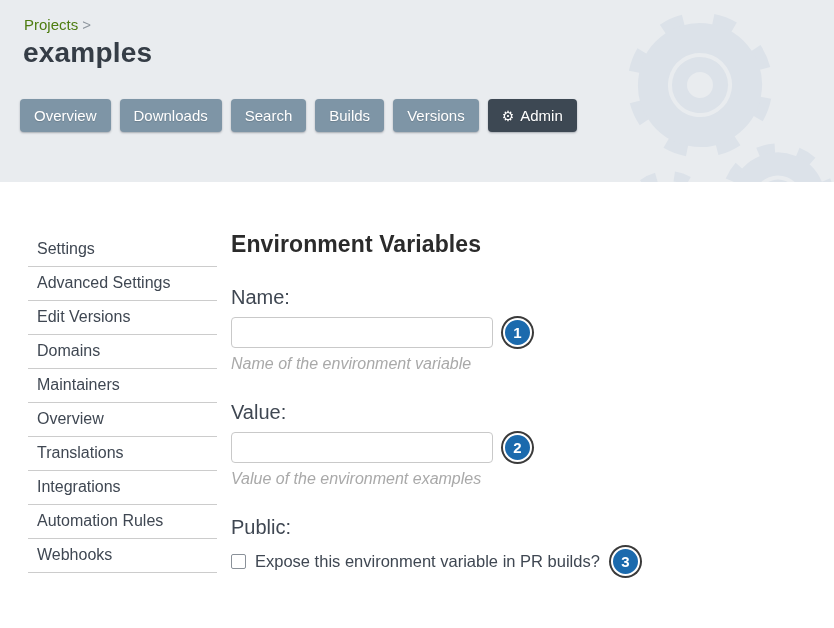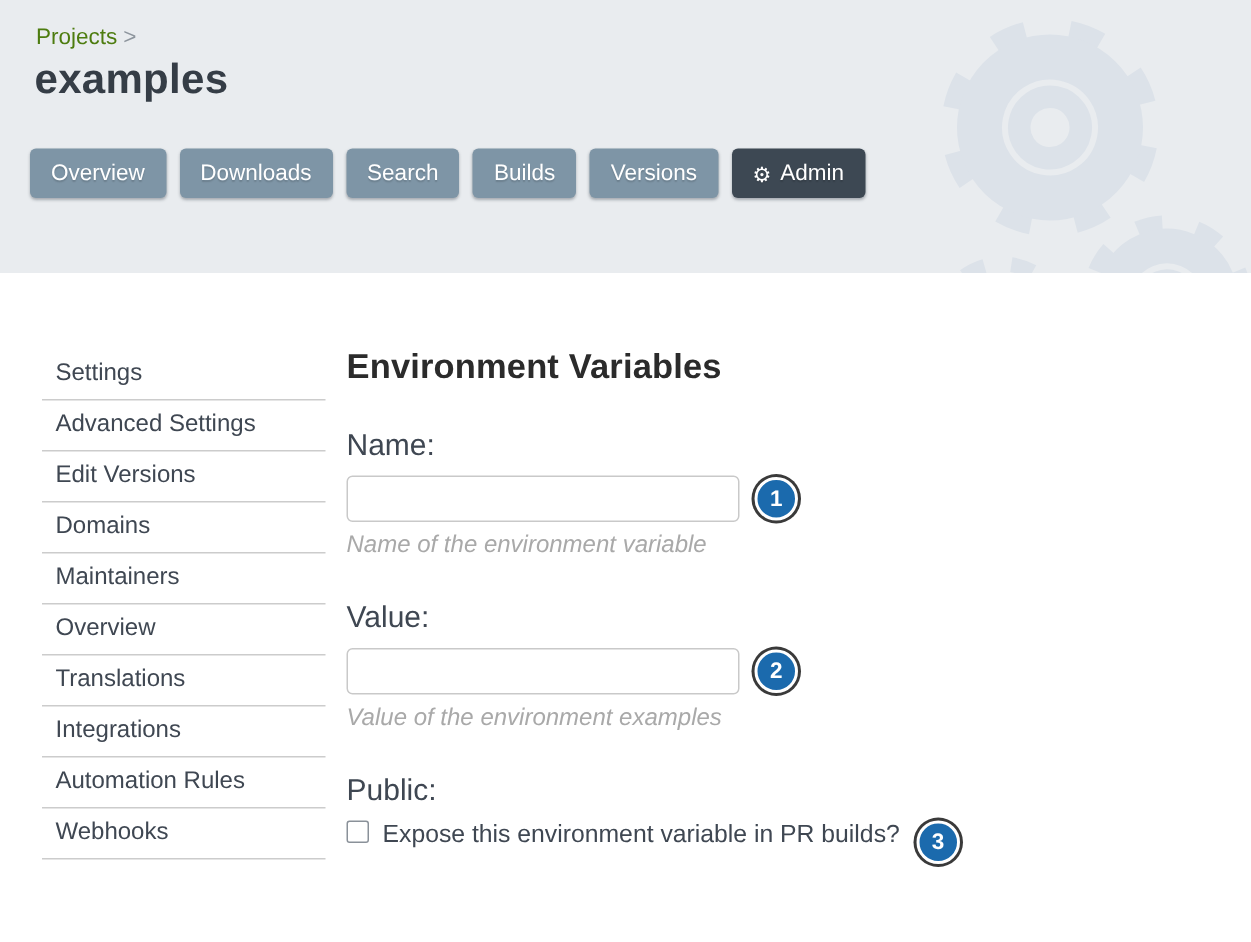--- a/index.html
+++ b/index.html
@@ -82,21 +82,21 @@
   .field-group { margin-bottom: 19px; }
   .callout {
     width: 29px; height: 29px; flex: 0 0 29px;
     background: #1b6aad; border-radius: 50%;
     border: 2px solid #ffffff;
     box-shadow: 0 0 0 2px #3a3a3a;
     color: #ffffff; font-size: 15px; font-weight: bold;
     display: flex; align-items: center; justify-content: center;
     line-height: 1;
   }
-  .checkbox-row { display: flex; gap: 9px; margin-top: 2px; }
+  .checkbox-row { display: flex; align-items: center; gap: 9px; margin-top: 2px; }
   .checkbox-row input[type="checkbox"] {
     appearance: none; -webkit-appearance: none;
     width: 15px; height: 15px;
     border: 1px solid #8a9199; border-radius: 2px;
     background: #ffffff; cursor: pointer; margin: 0;
   }
   .checkbox-row label { font-size: 16.5px; color: #3f4752; cursor: pointer; }
   .checkbox-row .callout { margin-left: 2px; }
   .save-btn {
     margin-top: 37px;

